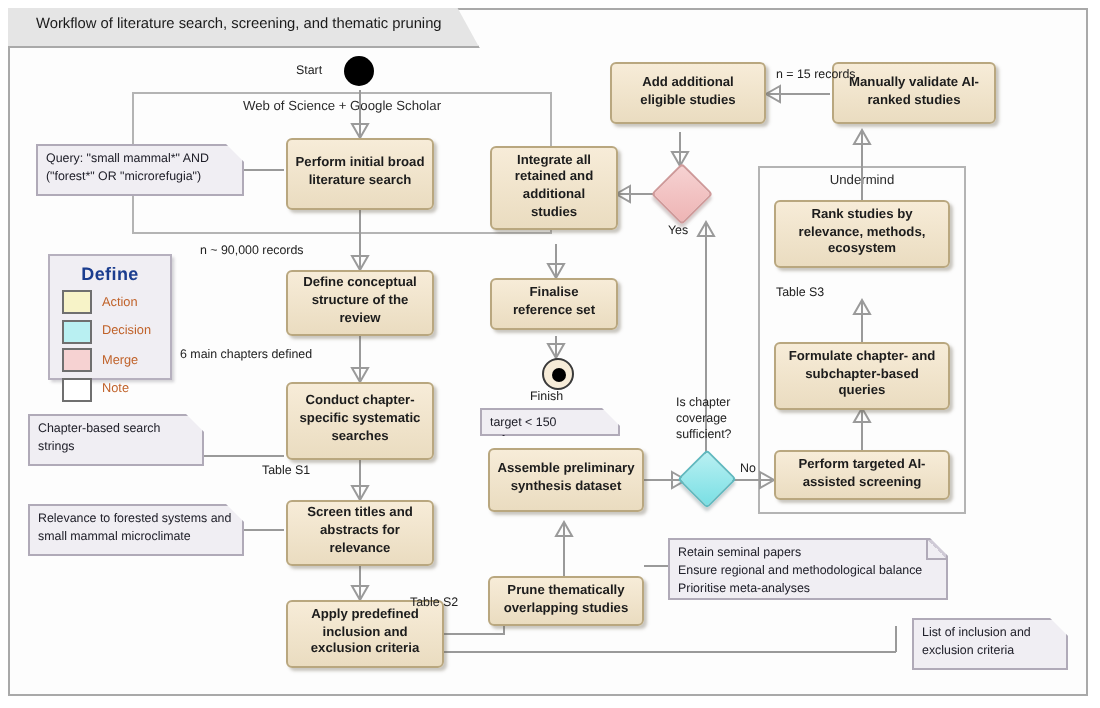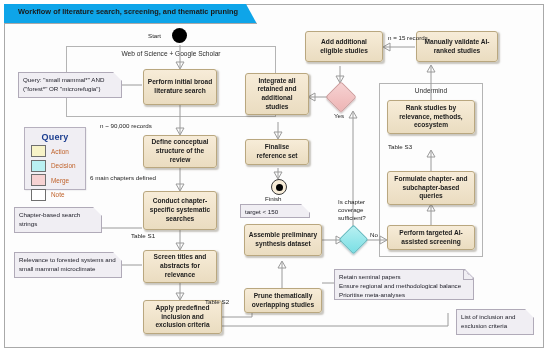--- a/index.html
+++ b/index.html
@@ -1,21 +1,21 @@
 <!DOCTYPE html>
 <html><head>
 <meta charset="utf-8">
 <style>
   html,body{margin:0;padding:0;background:#ffffff;}
   body{font-family:"Liberation Sans", sans-serif;}
   #canvas{position:relative;width:550px;height:354px;background:#ffffff;overflow:hidden;}
 
   .frame{position:absolute;left:4px;top:4px;width:540px;height:344px;border:1px solid #a9a9a9;background:#fdfdfd;box-sizing:border-box;}
-  .title-tab{position:absolute;left:4px;top:4px;height:20px;border:1px solid #a9a9a9;border-left:none;border-top:none;background:#0ea5e9;
-     box-sizing:border-box;padding:3px 18px 11px 14px;font-size:7.4px;font-weight:bold;color:#1a1a1a;white-space:nowrap;
+  .title-tab{position:absolute;left:4px;top:4px;height:20px;border:1px solid #a9a9a9;border-left:none;border-top:none;background:#e5e5e5;
+     box-sizing:border-box;padding:3px 18px 11px 14px;font-size:7.4px;font-weight:normal;color:#1a1a1a;white-space:nowrap;
      clip-path:polygon(0 0,calc(100% - 11px) 0,100% 100%,0 100%);}
 
   .partition{position:absolute;border:1px solid #b4b4b4;background:transparent;box-sizing:border-box;}
   .partition-label{position:absolute;font-size:6.6px;color:#2b2b2b;white-space:nowrap;text-align:center;}
 
   .node{position:absolute;box-sizing:border-box;display:flex;align-items:center;justify-content:center;text-align:center;
      font-size:6.6px;font-weight:bold;color:#1c1c1c;line-height:1.32;border-radius:3px;padding:2px 3px;}
   .action{background:linear-gradient(180deg,#f7ecd8 0%,#eadcc0 100%);border:1px solid #b9a77f;
      box-shadow:1.5px 1.5px 1.6px rgba(100,90,70,.34);}
 
@@ -190,21 +190,21 @@
 
   <div class="note" style="left:240px;top:204px;width:70px;height:14px;">target &lt; 150 references</div>
 
   <div class="note" style="left:334px;top:269px;width:140px;height:31px;white-space:pre-line;"><span class="fold"></span><span>Retain seminal papers
 Ensure regional and methodological balance
 Prioritise meta-analyses</span></div>
 
   <div class="note" style="left:456px;top:309px;width:78px;height:26px;">List of inclusion and exclusion criteria</div>
 
   <div class="legend" style="left:24px;top:127px;width:62px;height:63px;">
-    <div class="legend-title">Query</div>
+    <div class="legend-title">Define</div>
     <div class="legend-row">
       <span class="legend-sw" style="background:#f7f3c8;"></span>
       <span class="legend-txt">Action</span>
     </div>
     <div class="legend-row">
       <span class="legend-sw" style="background:#b9f0f2;"></span>
       <span class="legend-txt">Decision</span>
     </div>
     <div class="legend-row">
       <span class="legend-sw" style="background:#f6d2d2;"></span>

